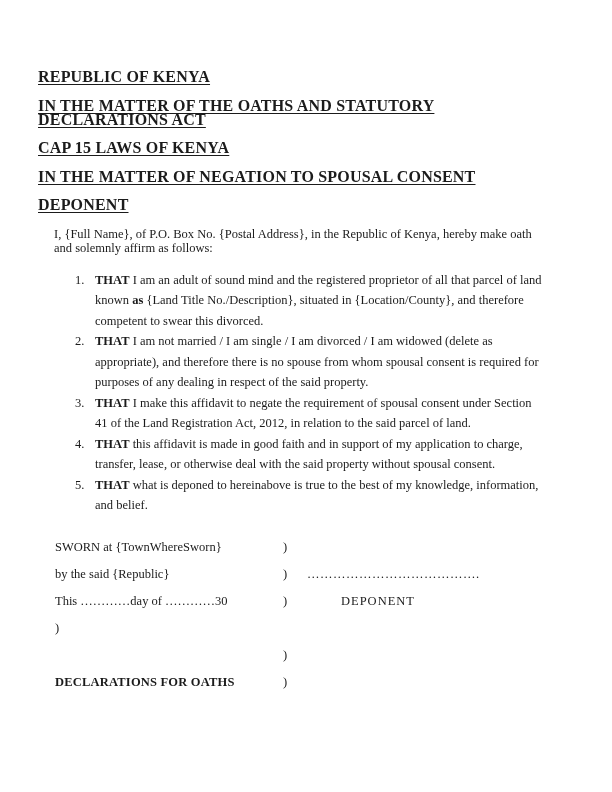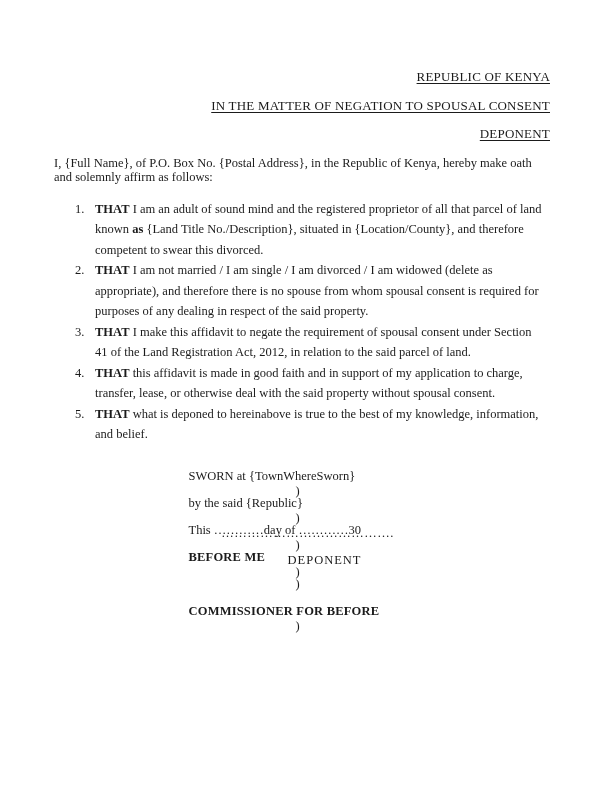--- a/index.html
+++ b/index.html
@@ -5,46 +5,48 @@
   html,body { margin:0; padding:0; background:#fff; }
   .page {
     width:612px; height:792px; box-sizing:border-box;
     padding:70px 62px 30px 38px;
     background:#fff; color:#1b1b1b;
     font-family:"Liberation Serif","DejaVu Serif",serif;
     font-size:12.5px;
     overflow:hidden;
   }
   .heading {
-    font-weight:400; text-decoration:underline; text-underline-offset:2px;
-    text-align:right; font-size:13px; line-height:14px;
+    font-weight:700; text-decoration:underline; text-underline-offset:2px;
+    text-align:left; font-size:16px; line-height:14px;
     margin:0 0 14.5px 0; letter-spacing:.2px;
   }
   .intro { margin:13px 0 0 16px; line-height:14.5px; }
   ol.clauses { list-style:none; margin:14px 0 0 0; padding:0 8px 0 57px; }
   li.clause { position:relative; line-height:20.5px; margin:0; }
   li.clause .num { position:absolute; left:-20px; top:0; }
   li.clause b { font-weight:700; }
   .sworn { margin-top:24px; margin-left:17px; }
-  .srow { display:flex; align-items:center; height:27px; line-height:15px;flex-direction:column; }
+  .srow { display:flex; align-items:flex-start; height:27px; line-height:15px; }
   .srow .left  { flex:none; width:228px; }
   .srow .left.bold { font-weight:700; letter-spacing:.2px; }
   .srow .paren { flex:none; width:14px; }
   .srow .right { margin-left:10px; white-space:nowrap; }
   .srow .right.dots { letter-spacing:.5px; }
   .srow .right.label { margin-left:44px; letter-spacing:1px; }
 </style>
 </head>
 <body>
 
 <div class="page">
   <header id="headings">
   <div class="heading">REPUBLIC OF KENYA</div>
 
+  <div class="heading">IN THE MATTER OF THE OATHS AND STATUTORY DECLARATIONS ACT</div>
 
+  <div class="heading">CAP 15 LAWS OF KENYA</div>
 
   <div class="heading">IN THE MATTER OF NEGATION TO SPOUSAL CONSENT</div>
 
   <div class="heading">DEPONENT</div>
 </header>
   <p class="intro">I, {Full Name}, of P.O. Box No. {Postal Address}, in the Republic of Kenya, hereby make oath and solemnly affirm as follows:</p>
   <ol class="clauses" id="clauses">
   <li class="clause">
     <span class="num">1.</span>
     <span class="ctext"><b>THAT</b><span> I am an adult of sound mind and the registered proprietor of all that parcel of land known </span><b>as</b><span> {Land Title No./Description}, situated in {Location/County}, and therefore competent to swear this divorced.</span></span>
@@ -83,30 +85,29 @@
     <span class="right dots">………………………………….</span>
   </div>
 
   <div class="srow">
     <span class="left">This …………day of …………30</span>
     <span class="paren">)</span>
     <span class="right label">DEPONENT</span>
   </div>
 
   <div class="srow">
-    <span class="left bold">BEFORE ME</span>
     <span class="paren">)</span>
     <span class="right"></span>
   </div>
 
   <div class="srow">
     <span class="left"></span>
     <span class="paren">)</span>
     <span class="right"></span>
   </div>
 
   <div class="srow">
-    <span class="left bold">COMMISSIONER FOR BEFORE</span>
+    <span class="left bold">DECLARATIONS FOR OATHS</span>
     <span class="paren">)</span>
     <span class="right"></span>
   </div>
 </div>
 </div>
 
 </body></html>

